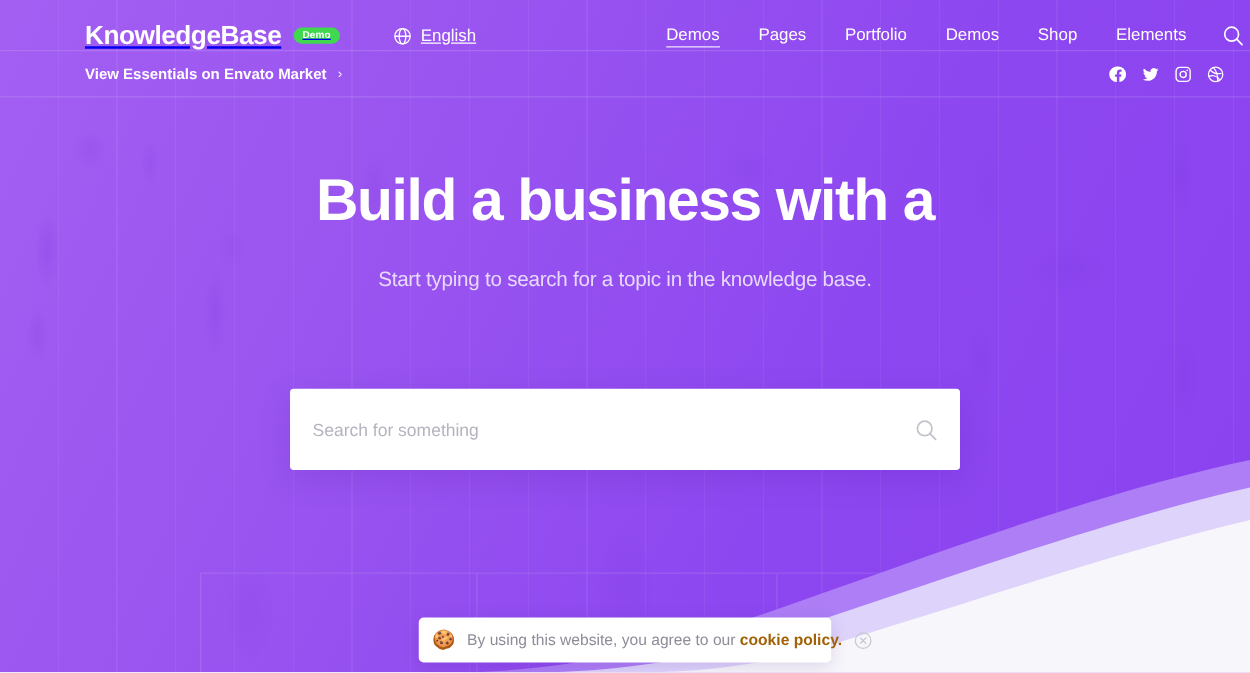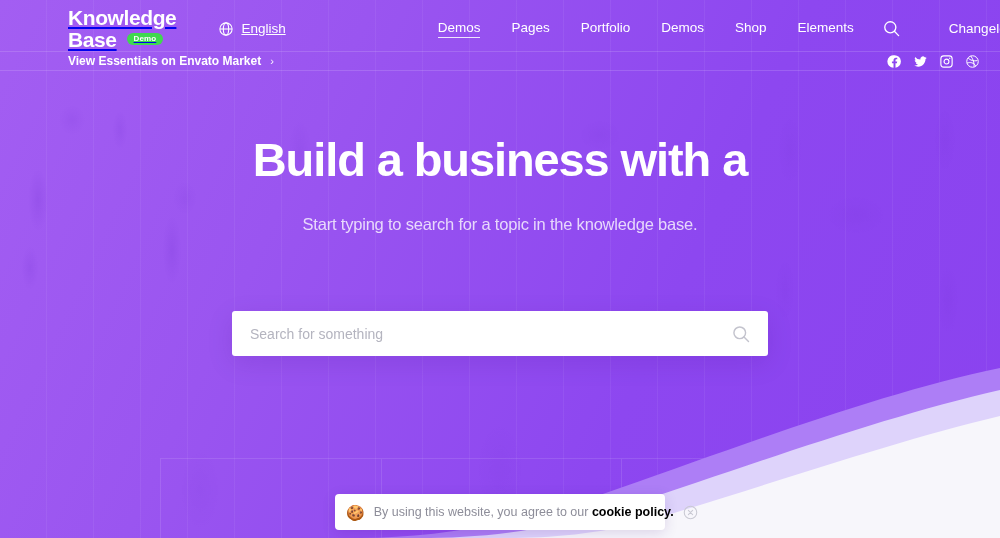--- a/index.html
+++ b/index.html
@@ -83,21 +83,21 @@
 
   
   .topbar {
     position: absolute; left: 0; top: 0;
     width: 1000px; height: 57px;
     display: flex; align-items: center;
     padding: 0 20px 0 68px;
     z-index: 5;
   }
 
-  .logo { display: flex; flex-direction: column; line-height: 1.02; }
+  .logo { display: flex; flex-direction: row; line-height: 1.02; }
   .logo-l1, .logo-l2 {
     color: #fff; font-size: 21px; font-weight: 700; letter-spacing: -.4px;
   }
   .logo-l2row { display: flex; align-items: center; gap: 10px; }
   .demo-badge {
     background: #3fd84f;
     color: #fff;
     font-size: 8px;
     font-weight: 700;
     padding: 2px 7px 2.5px;
@@ -129,22 +129,22 @@
   .nav-search-btn {
     margin-left: 28px; width: 22px; height: 22px;
     display: flex; align-items: center; justify-content: center;
     cursor: pointer; background: none; border: none;
   }
   .nav-sep2 { width: 1px; height: 34px; background: rgba(255,255,255,.26); margin: 0 22px 0 26px; }
   .changelog { color: #fff; font-size: 13.5px; font-weight: 500; text-decoration: none; white-space: nowrap; }
 
   
   .subbar {
-    position: absolute; left: 0; top: 51px;
-    width: 1000px; height: 20px;
+    position: absolute; left: 0; top: 40px;
+    width: 1000px; height: 38px;
     display: flex; align-items: center; justify-content: space-between;
     padding: 0 20px 0 68px;
     border-top: 1px solid rgba(255,255,255,.14);
     border-bottom: 1px solid rgba(255,255,255,.14);
     z-index: 5;
     gap: 40px;
   }
   .essentials {
     color: #fff; font-size: 12px; font-weight: 700;
     text-decoration: none; display: flex; align-items: center; gap: 9px;
@@ -172,21 +172,21 @@
   .hero-sub {
     color: rgba(255,255,255,.78);
     font-size: 16.5px;
     font-weight: 400;
     margin-top: 28px;
     letter-spacing: -.2px;
   }
 
   .searchbox {
     position: absolute; left: 232px; top: 311px;
-    width: 536px; height: 45px;
+    width: 536px; height: 65px;
     background: #fff;
     border-radius: 3px;
     box-shadow: 0 7px 26px rgba(60,10,120,.13);
     display: flex; align-items: center;
     padding: 0 17px 0 18px;
     z-index: 6;
   }
   .searchbox input {
     flex: 1; border: none; outline: none;
     font-family: "Liberation Sans", sans-serif;
@@ -202,21 +202,21 @@
     width: 330px; height: 36px;
     background: #fff;
     border-radius: 4px;
     box-shadow: 0 3px 14px rgba(60,10,120,.14);
     display: flex; align-items: center; gap: 9px;
     padding: 0 9px 0 11px;
     z-index: 9;
   }
   .cookie-emoji { font-size: 15px; line-height: 1; }
   .cookie-text { font-size: 12.5px; color: #8d8d99; white-space: nowrap; }
-  .cookie-text b { color: #000000; font-weight: 700; }
+  .cookie-text b { color: #a16207; font-weight: 700; }
   .cookie-close {
     width: 15px; height: 15px; flex: none; cursor: pointer;
     display: flex; align-items: center; justify-content: center;
     background: none; border: none; padding: 0;
   }
 </style>
 </head>
 <body>
 
 <div id="page">

